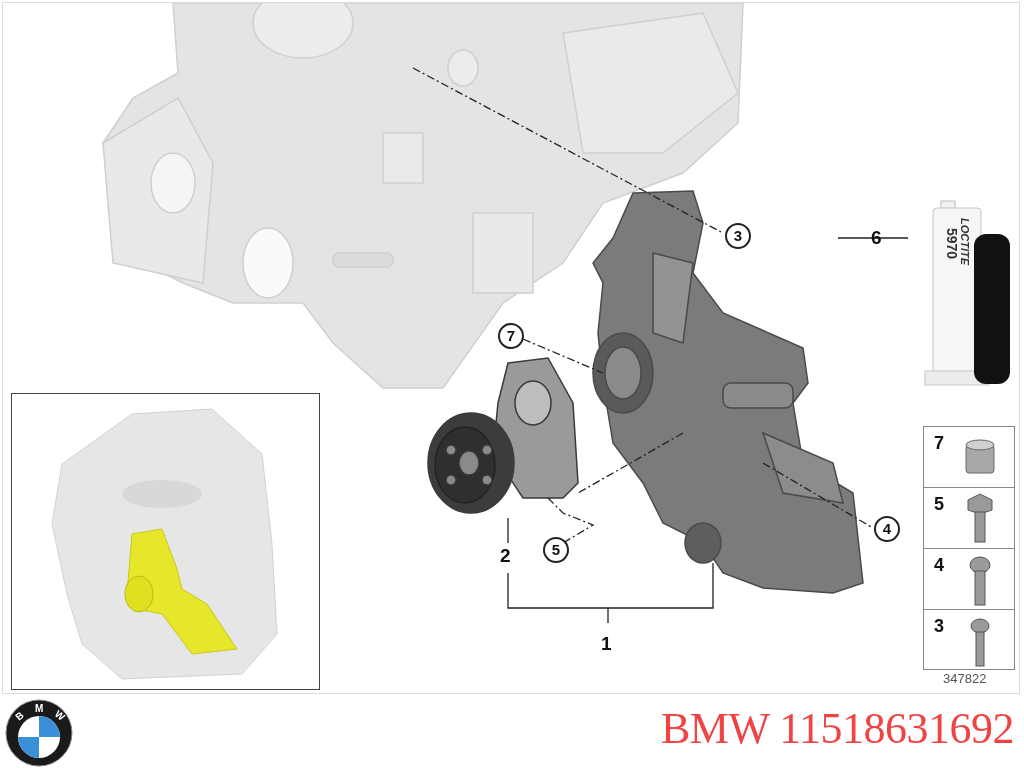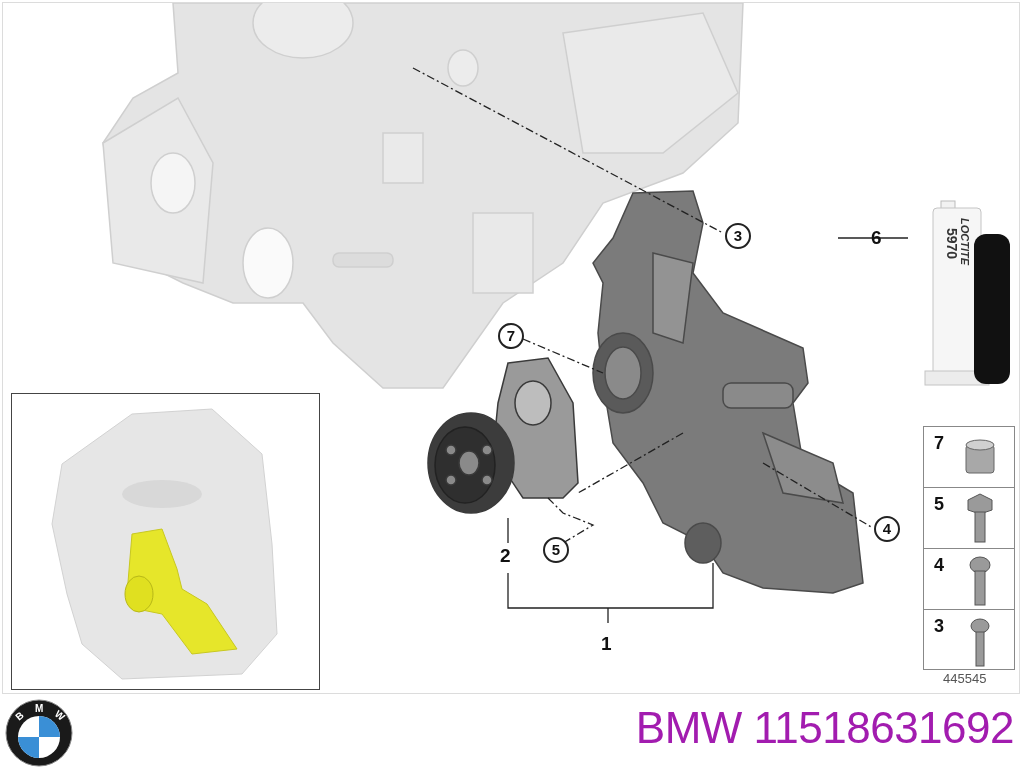--- a/index.html
+++ b/index.html
@@ -38,22 +38,22 @@
     position: absolute; left: 10px; top: 6px; font-weight: bold; font-size: 18px; color: #111;
   }
   .sp-img { position: absolute; left: 38px; top: 4px; }
 
   #diagram-id {
     position: absolute; left: 940px; top: 668px; font-size: 13px; color: #555;
   }
 
   #footer-logo { position: absolute; left: 5px; top: 699px; width: 68px; height: 68px; }
   #footer-title {
-    position: absolute; right: 10px; top: 703px; font-size: 44px; color: #a21caf;
-    letter-spacing: -0.5px; font-family: Liberation Sans, sans-serif;
+    position: absolute; right: 10px; top: 703px; font-size: 44px; color: #ef4444;
+    letter-spacing: -0.5px; font-family: Liberation Serif, serif;
   }
 </style>
 </head>
 <body>
 
 <div id="diagram">
   <svg class="art" width="1018" height="692" viewBox="0 0 1018 692">
 
     <g fill="#e4e4e4" stroke="#cfcfcf" stroke-width="1.5">
       <path d="M170 0 L740 0 L735 120 L680 170 L600 200 L560 260 L500 300 L440 385 L380 385 L330 340 L300 300 L230 300 L180 280 L120 250 L100 140 L130 95 L175 70 Z"></path>
@@ -155,21 +155,21 @@
     </div>
     <div class="sp-row">
       <span class="sp-num">3</span>
       <svg class="sp-img" width="40" height="55">
         <ellipse cx="18" cy="12" rx="9" ry="7" fill="#9a9a9a" stroke="#555"></ellipse>
         <rect x="14" y="18" width="8" height="34" fill="#9a9a9a" stroke="#555"></rect>
       </svg>
     </div>
   </div>
 
-  <div id="diagram-id">445545</div>
+  <div id="diagram-id">347822</div>
 </div>
 
 <svg id="footer-logo" viewBox="0 0 68 68">
   <circle cx="34" cy="34" r="33" fill="#1a1a1a"></circle>
   <circle cx="34" cy="34" r="33" fill="none" stroke="#888" stroke-width="1"></circle>
   <text x="14" y="22" font-family="Liberation Sans, sans-serif" font-size="10" font-weight="bold" fill="#fff" transform="rotate(-40 14 22)">B</text>
   <text x="30" y="13" font-family="Liberation Sans, sans-serif" font-size="10" font-weight="bold" fill="#fff">M</text>
   <text x="49" y="16" font-family="Liberation Sans, sans-serif" font-size="10" font-weight="bold" fill="#fff" transform="rotate(40 49 16)">W</text>
   <circle cx="34" cy="38" r="21" fill="#fff"></circle>
   <path d="M34 38 L34 17 A21 21 0 0 1 55 38 Z" fill="#3a8fd6"></path>

